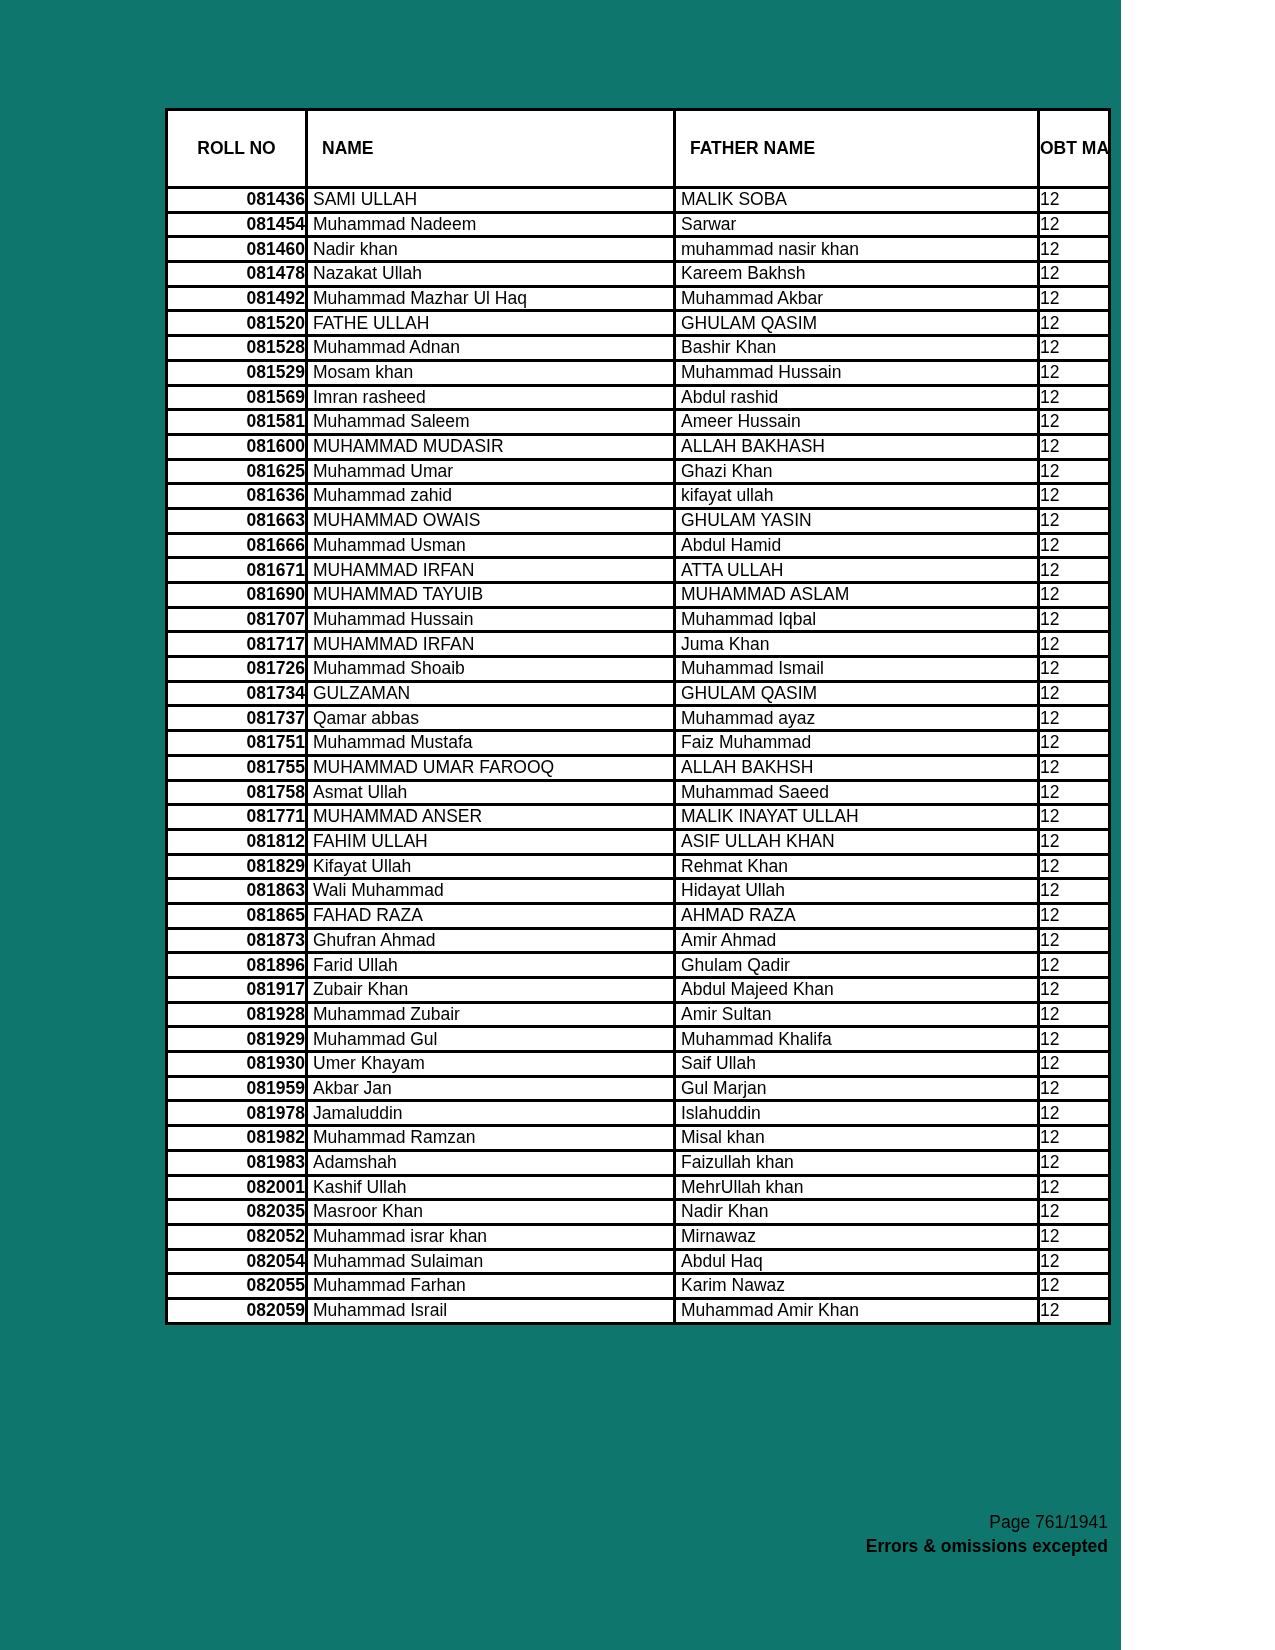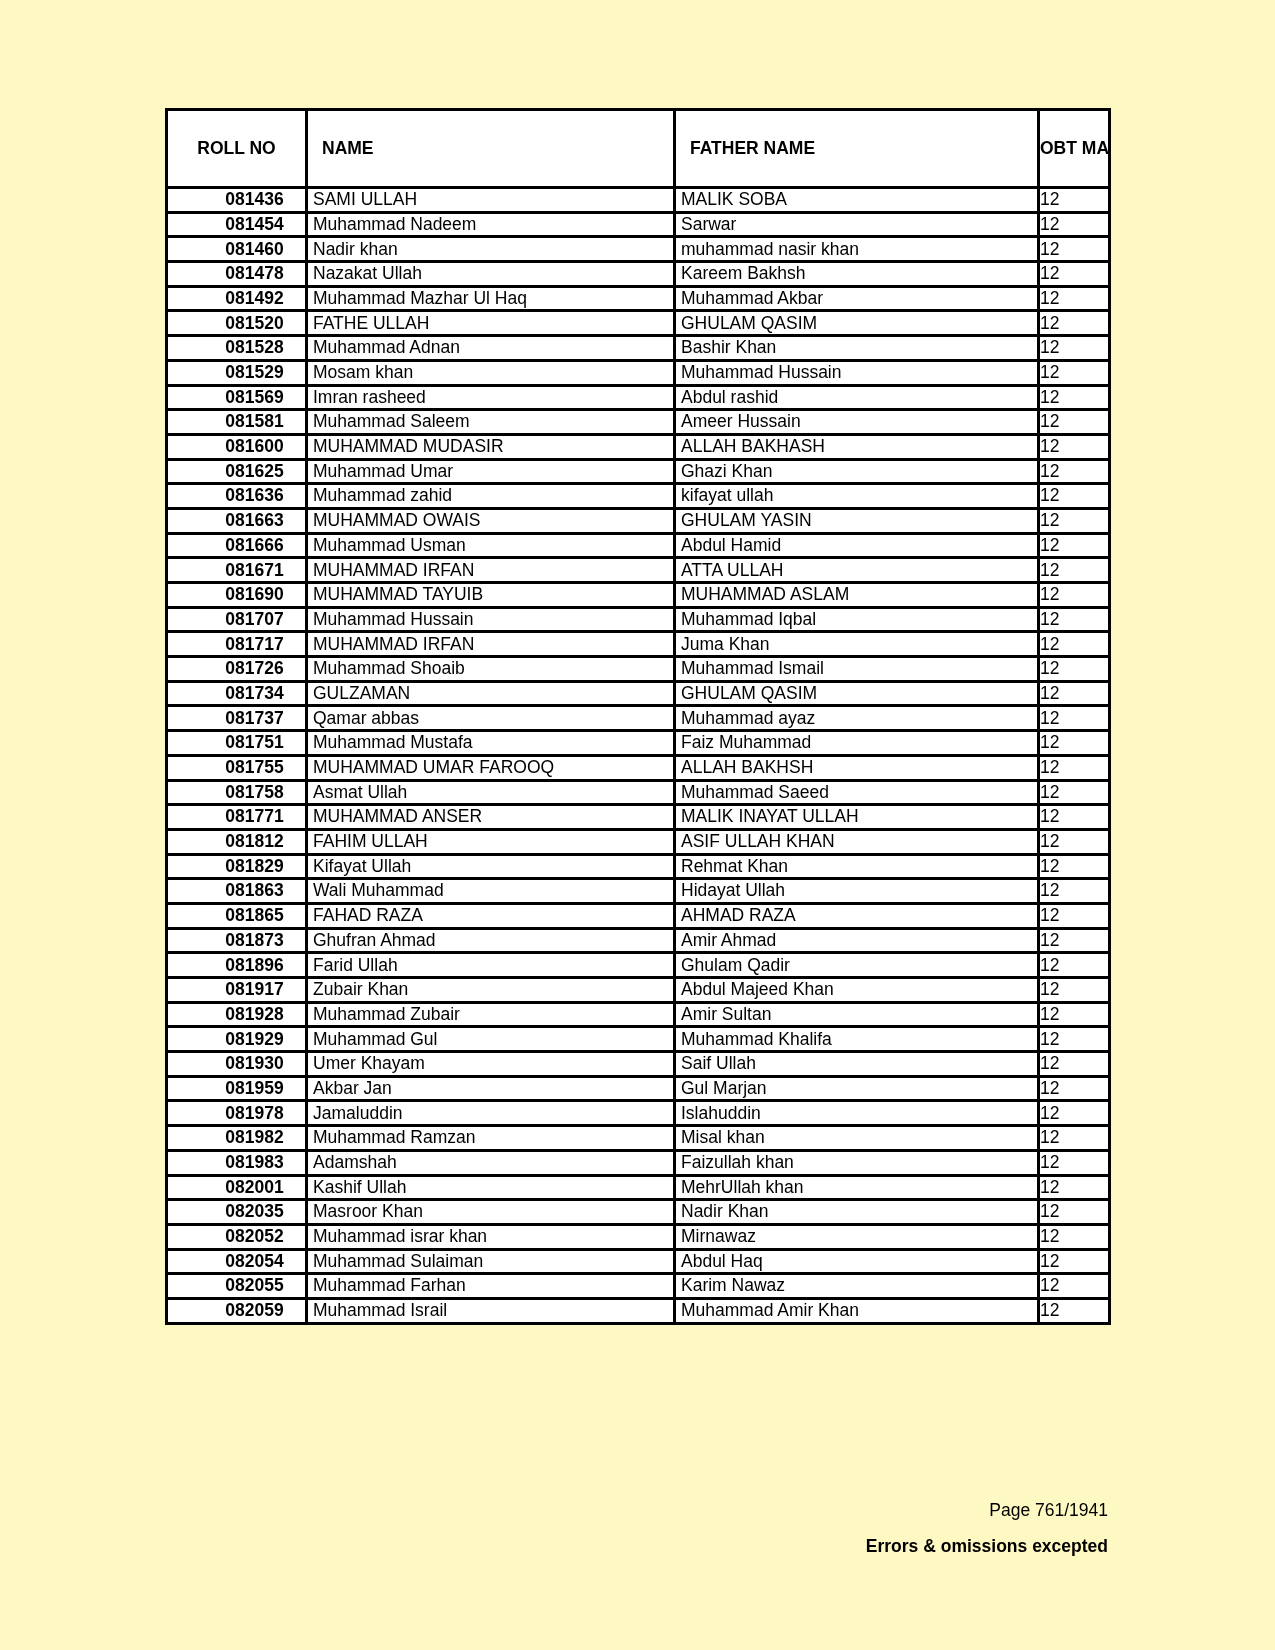--- a/index.html
+++ b/index.html
@@ -7,23 +7,23 @@
   body {
     width: 1275px;
     height: 1650px;
     position: relative;
     font-family: "Liberation Sans", sans-serif;
     color: #000000;
   }
   .page {
     position: absolute;
     top: 0; left: 0;
-    width: 1275px;
+    width: 1121px;
     height: 1650px;
-    background: #fef9c3;
+    background: #0f766e;
   }
   table.results {
     position: absolute;
     left: 165px;
     top: 108px;
     width: 943px;
     border-collapse: collapse;
     table-layout: fixed;
   }
   table.results th,
@@ -39,42 +39,42 @@
   table.results th {
     height: 78px;
     font-weight: bold;
   }
   table.results td {
     height: 24.7px;
   }
   th.c-roll { text-align: center; }
   th.c-name, th.c-father { text-align: left; padding-left: 14px; }
   th.c-marks { text-align: center; white-space: normal; line-height: 1.35; }
-  td.c-roll { text-align: center; font-weight: bold; padding-left: 36px; }
+  td.c-roll { text-align: right; font-weight: bold; padding-left: 36px; }
   td.c-name, td.c-father { text-align: left; padding-left: 5px; font-weight: normal; }
   td.c-marks { text-align: left; font-weight: normal; }
   .footer {
     position: absolute;
     left: 165px;
     top: 1497px;
     width: 943px;
     height: 26px;
     font-size: 17.5px;
     line-height: 26px;
   }
   .footer .note {
     display: block;
     text-align: right;
     font-weight: bold;
     margin-top: 36px;
   }
   .footer .page-num {
     position: absolute;
     right: 0;
-    top: 0;
+    top: 12px;
     font-weight: normal;
   }
 </style>
 </head>
 <body>
 
 <div class="page">
 
   <table class="results">
     <colgroup>

